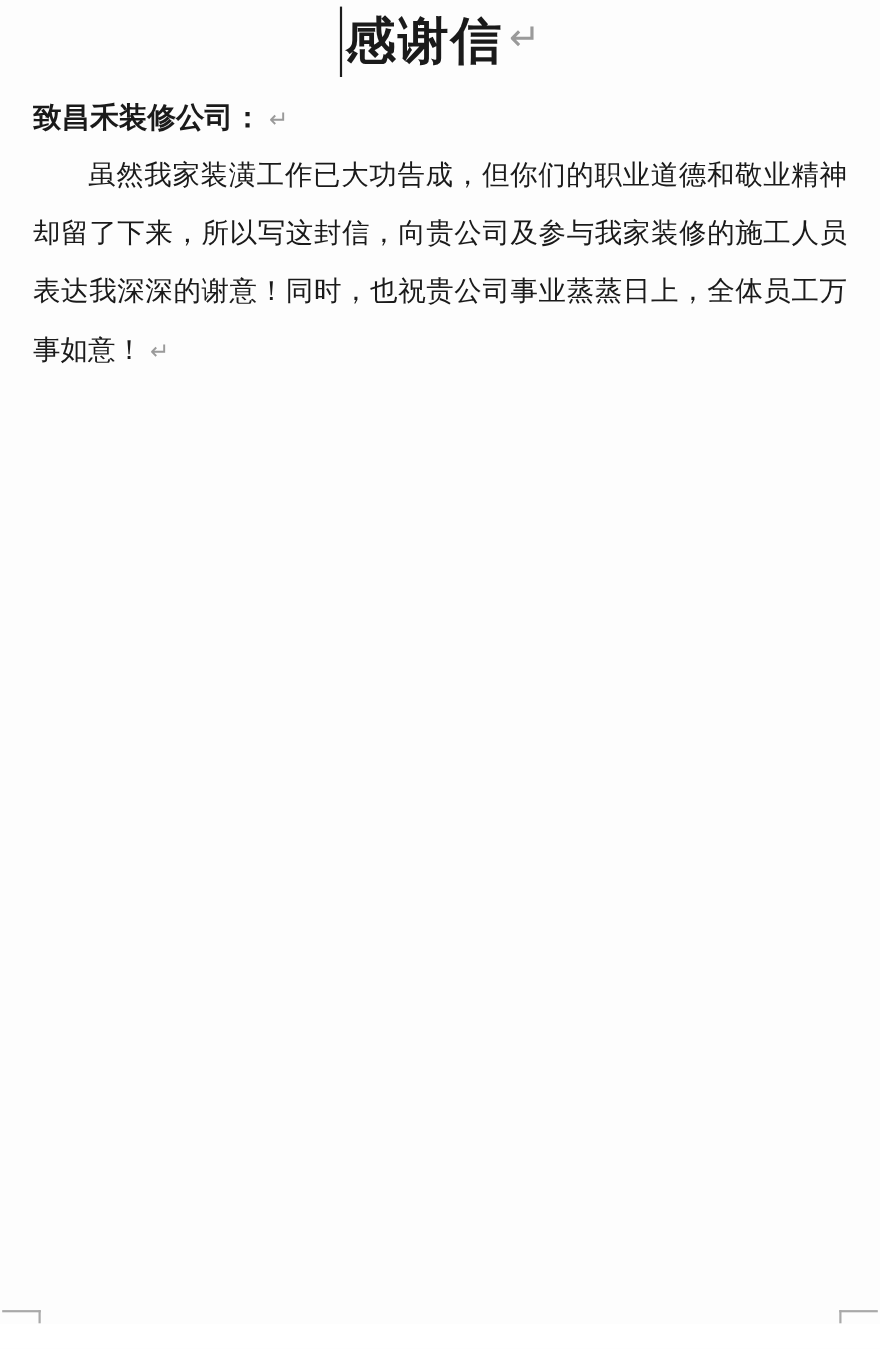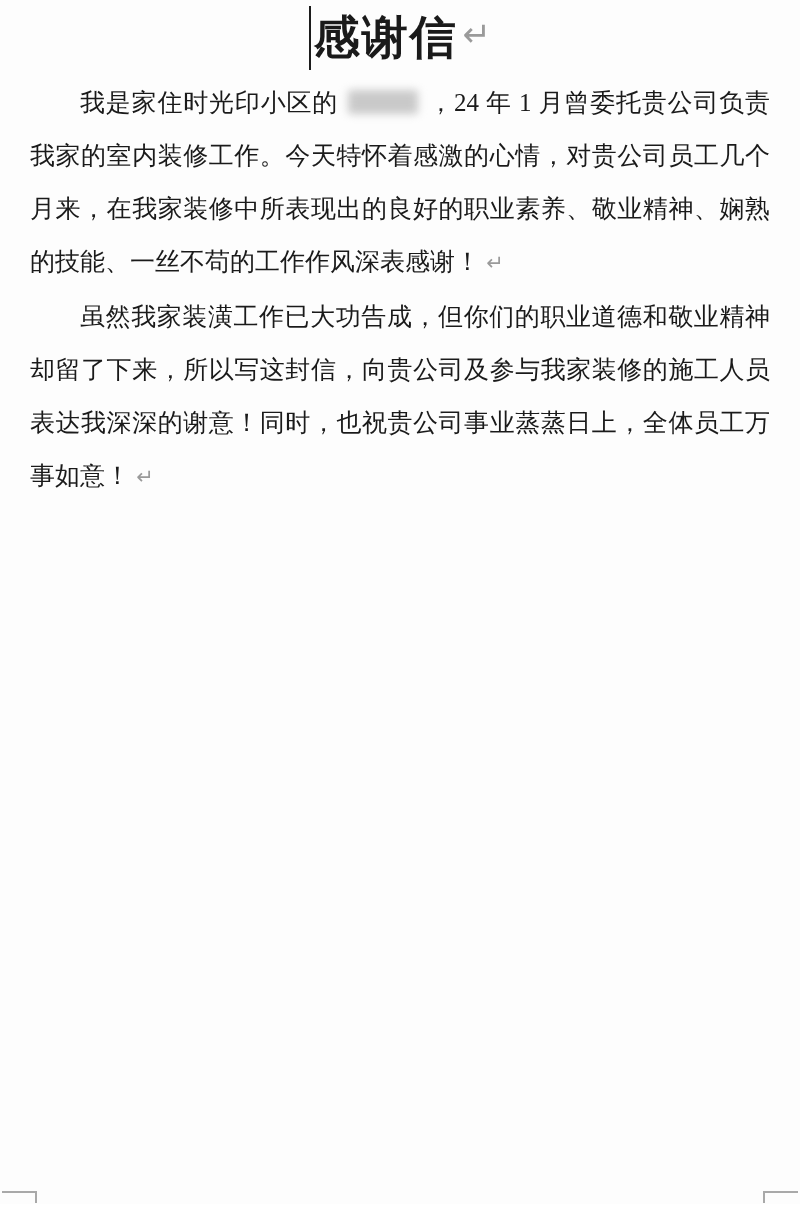--- a/index.html
+++ b/index.html
@@ -101,27 +101,25 @@
 
 <div class="page">
   <div class="content">
 
     <div class="title-line">
       <span class="cursor"></span>
       <span class="title-text">感谢信</span>
       <span class="pilcrow title-pilcrow">↵</span>
     </div>
 
+    <div class="salutation">
+      <span>致昌禾装修公司：</span>
+      <span class="pilcrow body-pilcrow">↵</span>
+    </div>
 
-    <p class="para">
-      <span>我是家住时光印小区的</span>
-      <span class="redaction name-redaction"></span>
-      <span>，24 年 1 月曾委托贵公司负责我家的室内装修工作。今天特怀着感激的心情，对贵公司员工几个月来，在我家装修中所表现出的良好的职业素养、敬业精神、娴熟的技能、一丝不苟的工作作风深表感谢！</span>
-      <span class="pilcrow body-pilcrow">↵</span>
-    </p>
 
 
 
     <p class="para">
       <span>虽然我家装潢工作已大功告成，但你们的职业道德和敬业精神却留了下来，所以写这封信，向贵公司及参与我家装修的施工人员表达我深深的谢意！同时，也祝贵公司事业蒸蒸日上，全体员工万事如意！</span>
       <span class="pilcrow body-pilcrow">↵</span>
     </p>
 
   </div>
 

